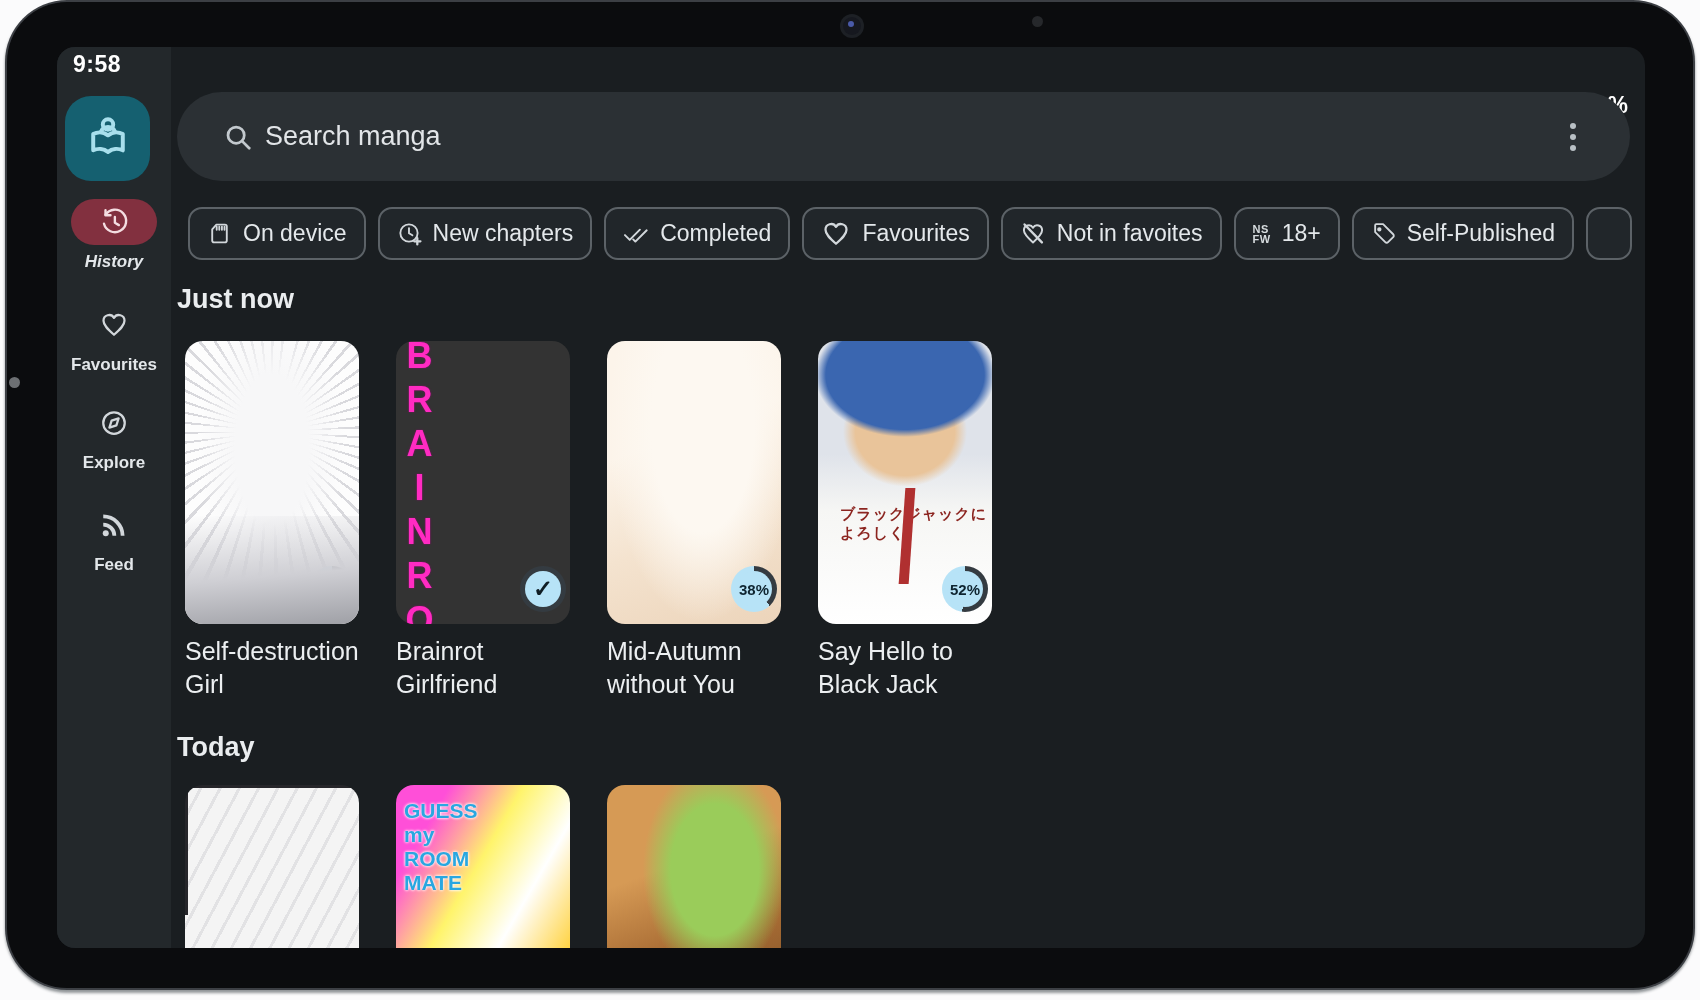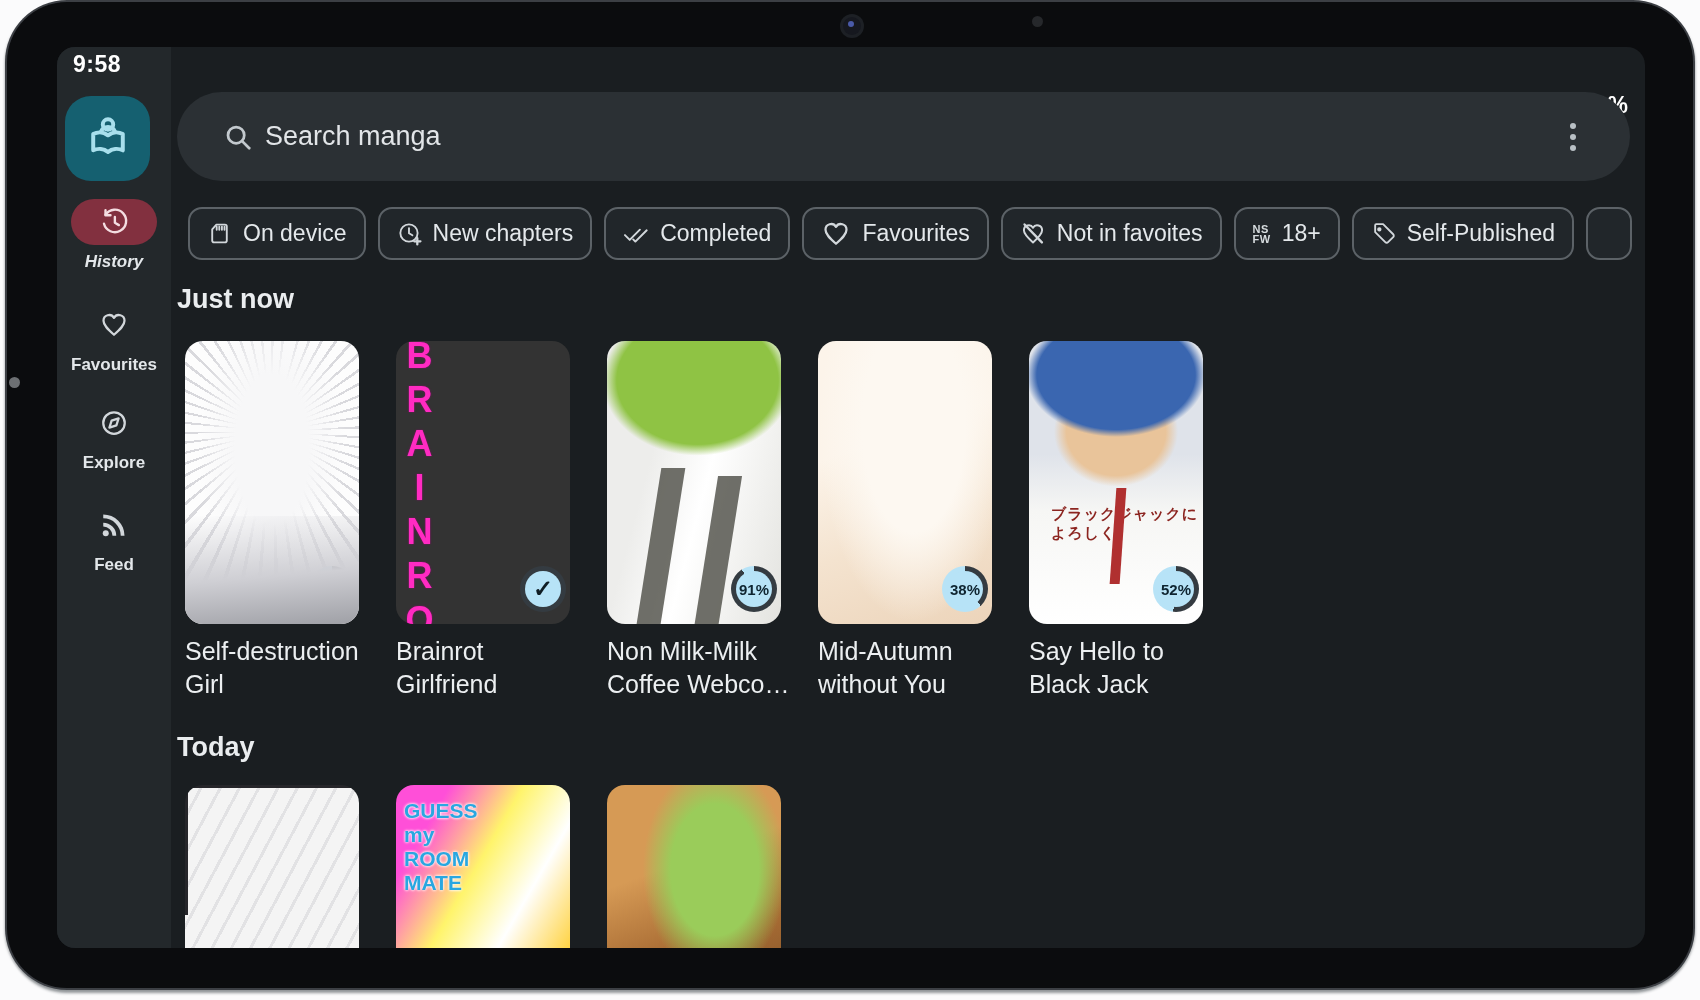--- a/index.html
+++ b/index.html
@@ -299,31 +299,20 @@
               <div class="badge" style="background: conic-gradient(rgb(52, 59, 65) 360deg, rgb(183, 227, 247) 0deg);">
                 <div class="badge-inner check">✓</div>
               </div>
             </div>
     <div class="title">
               <div>Brainrot</div>
               <div>Girlfriend</div>
             </div>
   </div>
           <div class="card">
-    <div class="cover art-green-hair">
-              <div class="badge" style="background: conic-gradient(rgb(52, 59, 65) 327.6deg, rgb(183, 227, 247) 0deg);">
-                <div class="badge-inner">91%</div>
-              </div>
-            </div>
-    <div class="title">
-              <div>Non Milk-Milk</div>
-              <div>Coffee Webco…</div>
-            </div>
-  </div>
-          <div class="card">
     <div class="cover art-sepia-sketch">
               <div class="badge" style="background: conic-gradient(rgb(52, 59, 65) 136.8deg, rgb(183, 227, 247) 0deg); align-items: center;">
                 <div class="badge-inner">38%</div>
               </div>
             </div>
     <div class="title">
               <div>Mid-Autumn</div>
               <div>without You</div>
             </div>
   </div>

